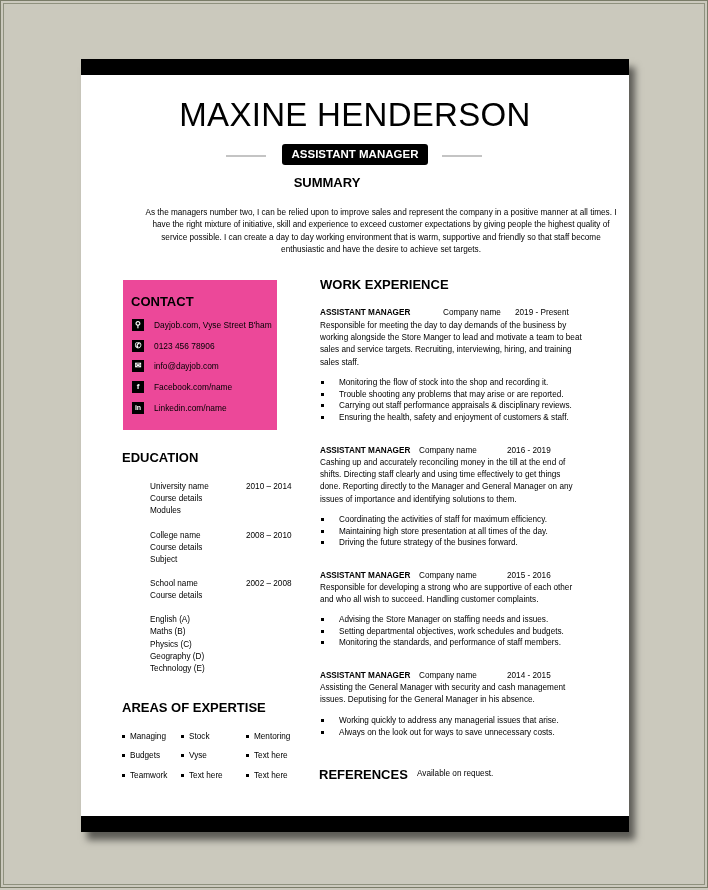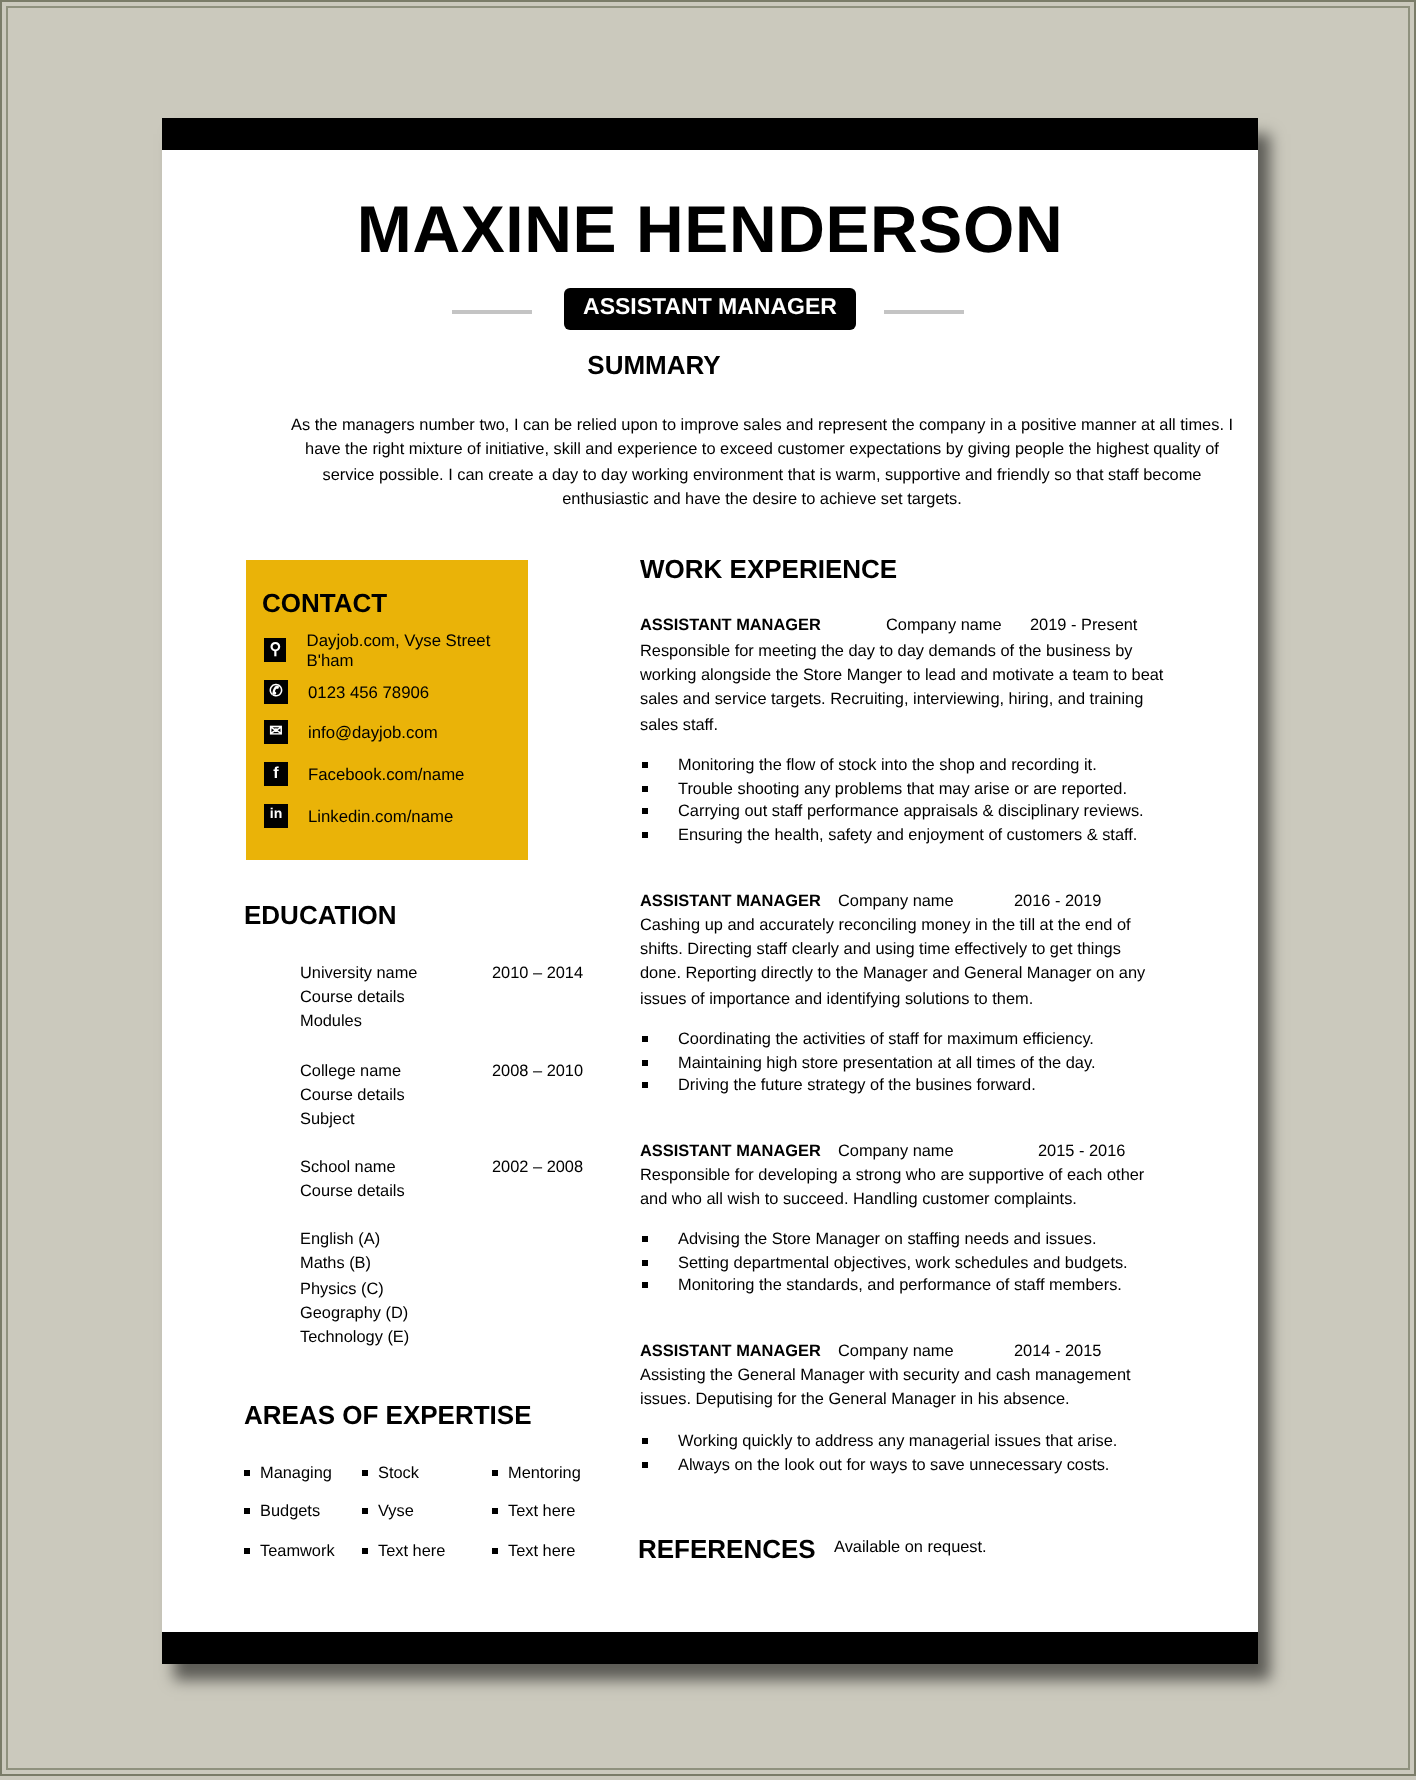--- a/index.html
+++ b/index.html
@@ -20,42 +20,42 @@
   .page {
     position:absolute; left:81px; top:59px; width:548px; height:773px;
     background:#fff;
     box-shadow: 6px 8px 7px rgba(0,0,0,0.55);
   }
   .bar-top { position:absolute; left:0; top:0; width:548px; height:16px; background:#000; }
   .bar-bottom { position:absolute; left:0; bottom:0; width:548px; height:16px; background:#000; }
 
   .name {
     position:absolute; left:0; top:37px; width:548px; text-align:center;
-    font-size:33px; letter-spacing:0.3px; font-weight:bold;
+    font-size:33px; letter-spacing:0.3px; font-weight:normal;
   }
   .rule { position:absolute; top:96px; height:2px; background:#c4c4c4; width:40px; }
   .rule.left { left:145px; }
   .rule.right { left:361px; }
   .badge {
     position:absolute; left:201px; top:85px; width:146px; height:21px;
     background:#000; color:#fff; border-radius:3px;
     font-size:11.5px; font-weight:bold; text-align:center; line-height:21px;
   }
   .summary-title {
     position:absolute; left:0; top:116px; width:492px; text-align:center;
     font-size:13px; font-weight:bold;
   }
   .summary-text {
     position:absolute; left:38px; top:148px; width:472px; text-align:center;
     font-size:8.2px; line-height:12.3px;margin-left:26px;
   }
 
   .contact-box {
-    position:absolute; left:42px; top:221px; width:141px; height:150px;
-    background:#eab308;
+    position:absolute; left:42px; top:221px; width:154px; height:150px;
+    background:#ec4899;
   }
   .contact-title { position:absolute; left:8px; top:14px; font-size:13px; font-weight:bold; }
   .contact-row { position:absolute; left:9px; height:13px; display:flex; align-items:center; }
   .contact-icon {
     width:12px; height:12px; background:#000; color:#fff;
     display:flex; align-items:center; justify-content:center;
     font-size:8px; font-weight:bold; margin-right:10px;
   }
   .contact-text { font-size:8.4px; }
 
@@ -205,21 +205,21 @@
   <div class="job-desc" style="top:398px">Cashing up and accurately reconciling money in the till at the end of shifts. Directing staff clearly and using time effectively to get things done. Reporting directly to the Manager and General Manager on any issues of importance and identifying solutions to them.</div>
   <ul class="job-bullets" style="top:455px">
     <li><span class="b"></span><span>Coordinating the activities of staff for maximum efficiency.</span></li>
     <li><span class="b"></span><span>Maintaining high store presentation at all times of the day.</span></li>
     <li><span class="b"></span><span>Driving the future strategy of the busines forward.</span></li>
   </ul>
 
   <div class="job-head" style="top:512px">
     <span class="role">ASSISTANT MANAGER</span>
     <span class="company" style="left:99px">Company name</span>
-    <span class="dates" style="left:199px">2015 - 2016</span>
+    <span class="dates" style="left:187px">2015 - 2016</span>
   </div>
   <div class="job-desc" style="top:523px">Responsible for developing a strong who are supportive of each other and who all wish to succeed. Handling customer complaints.</div>
   <ul class="job-bullets" style="top:555px">
     <li><span class="b"></span><span>Advising the Store Manager on staffing needs and issues.</span></li>
     <li><span class="b"></span><span>Setting departmental objectives, work schedules and budgets.</span></li>
     <li><span class="b"></span><span>Monitoring the standards, and performance of staff members.</span></li>
   </ul>
 
   <div class="job-head" style="top:612px">
     <span class="role">ASSISTANT MANAGER</span>

